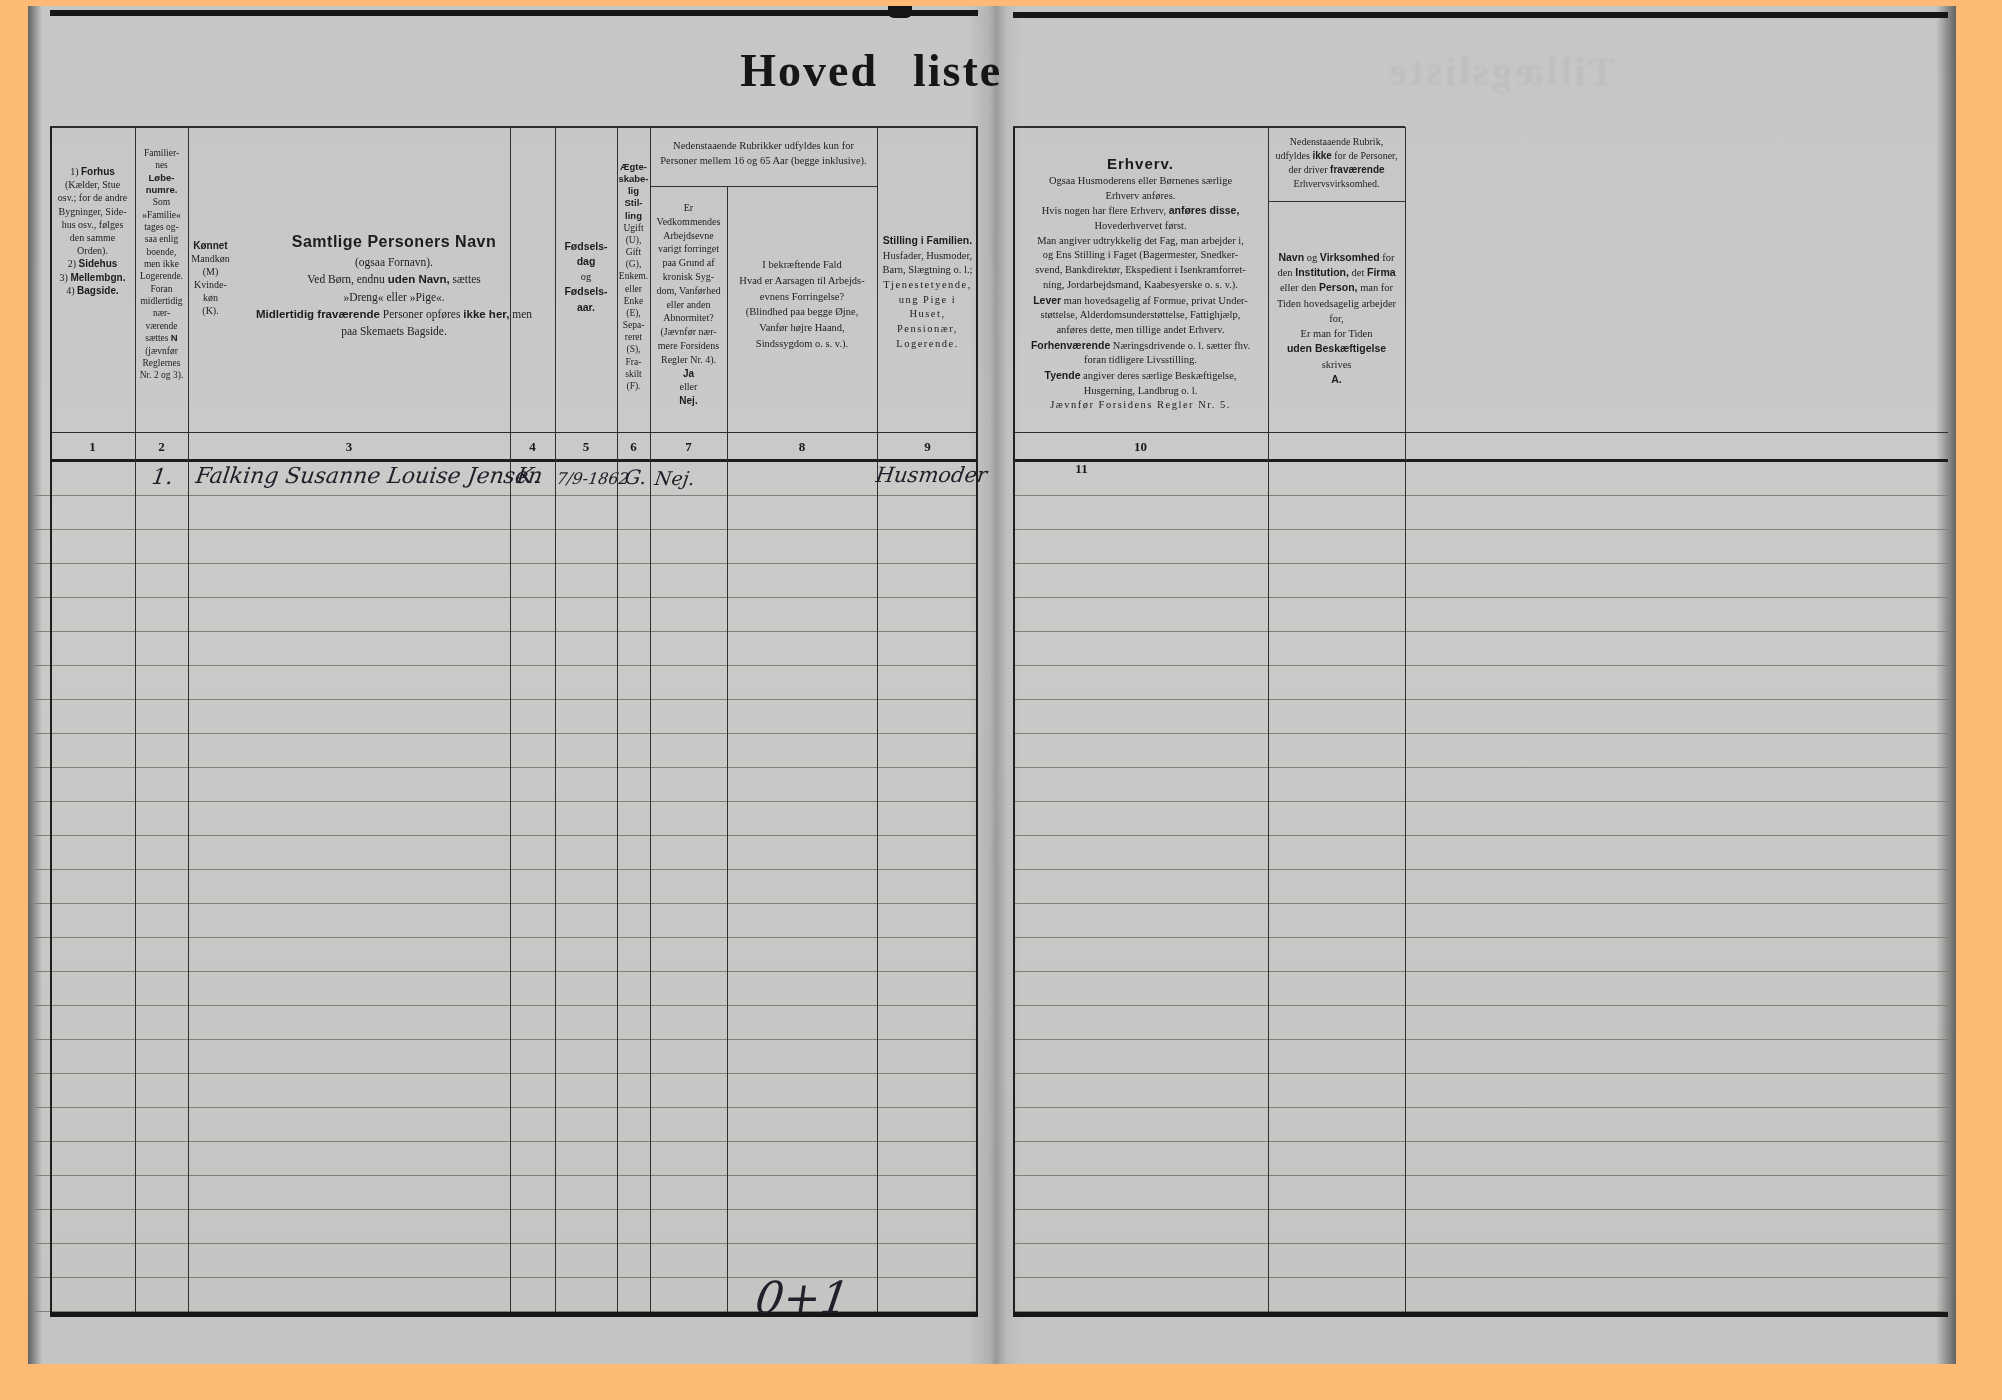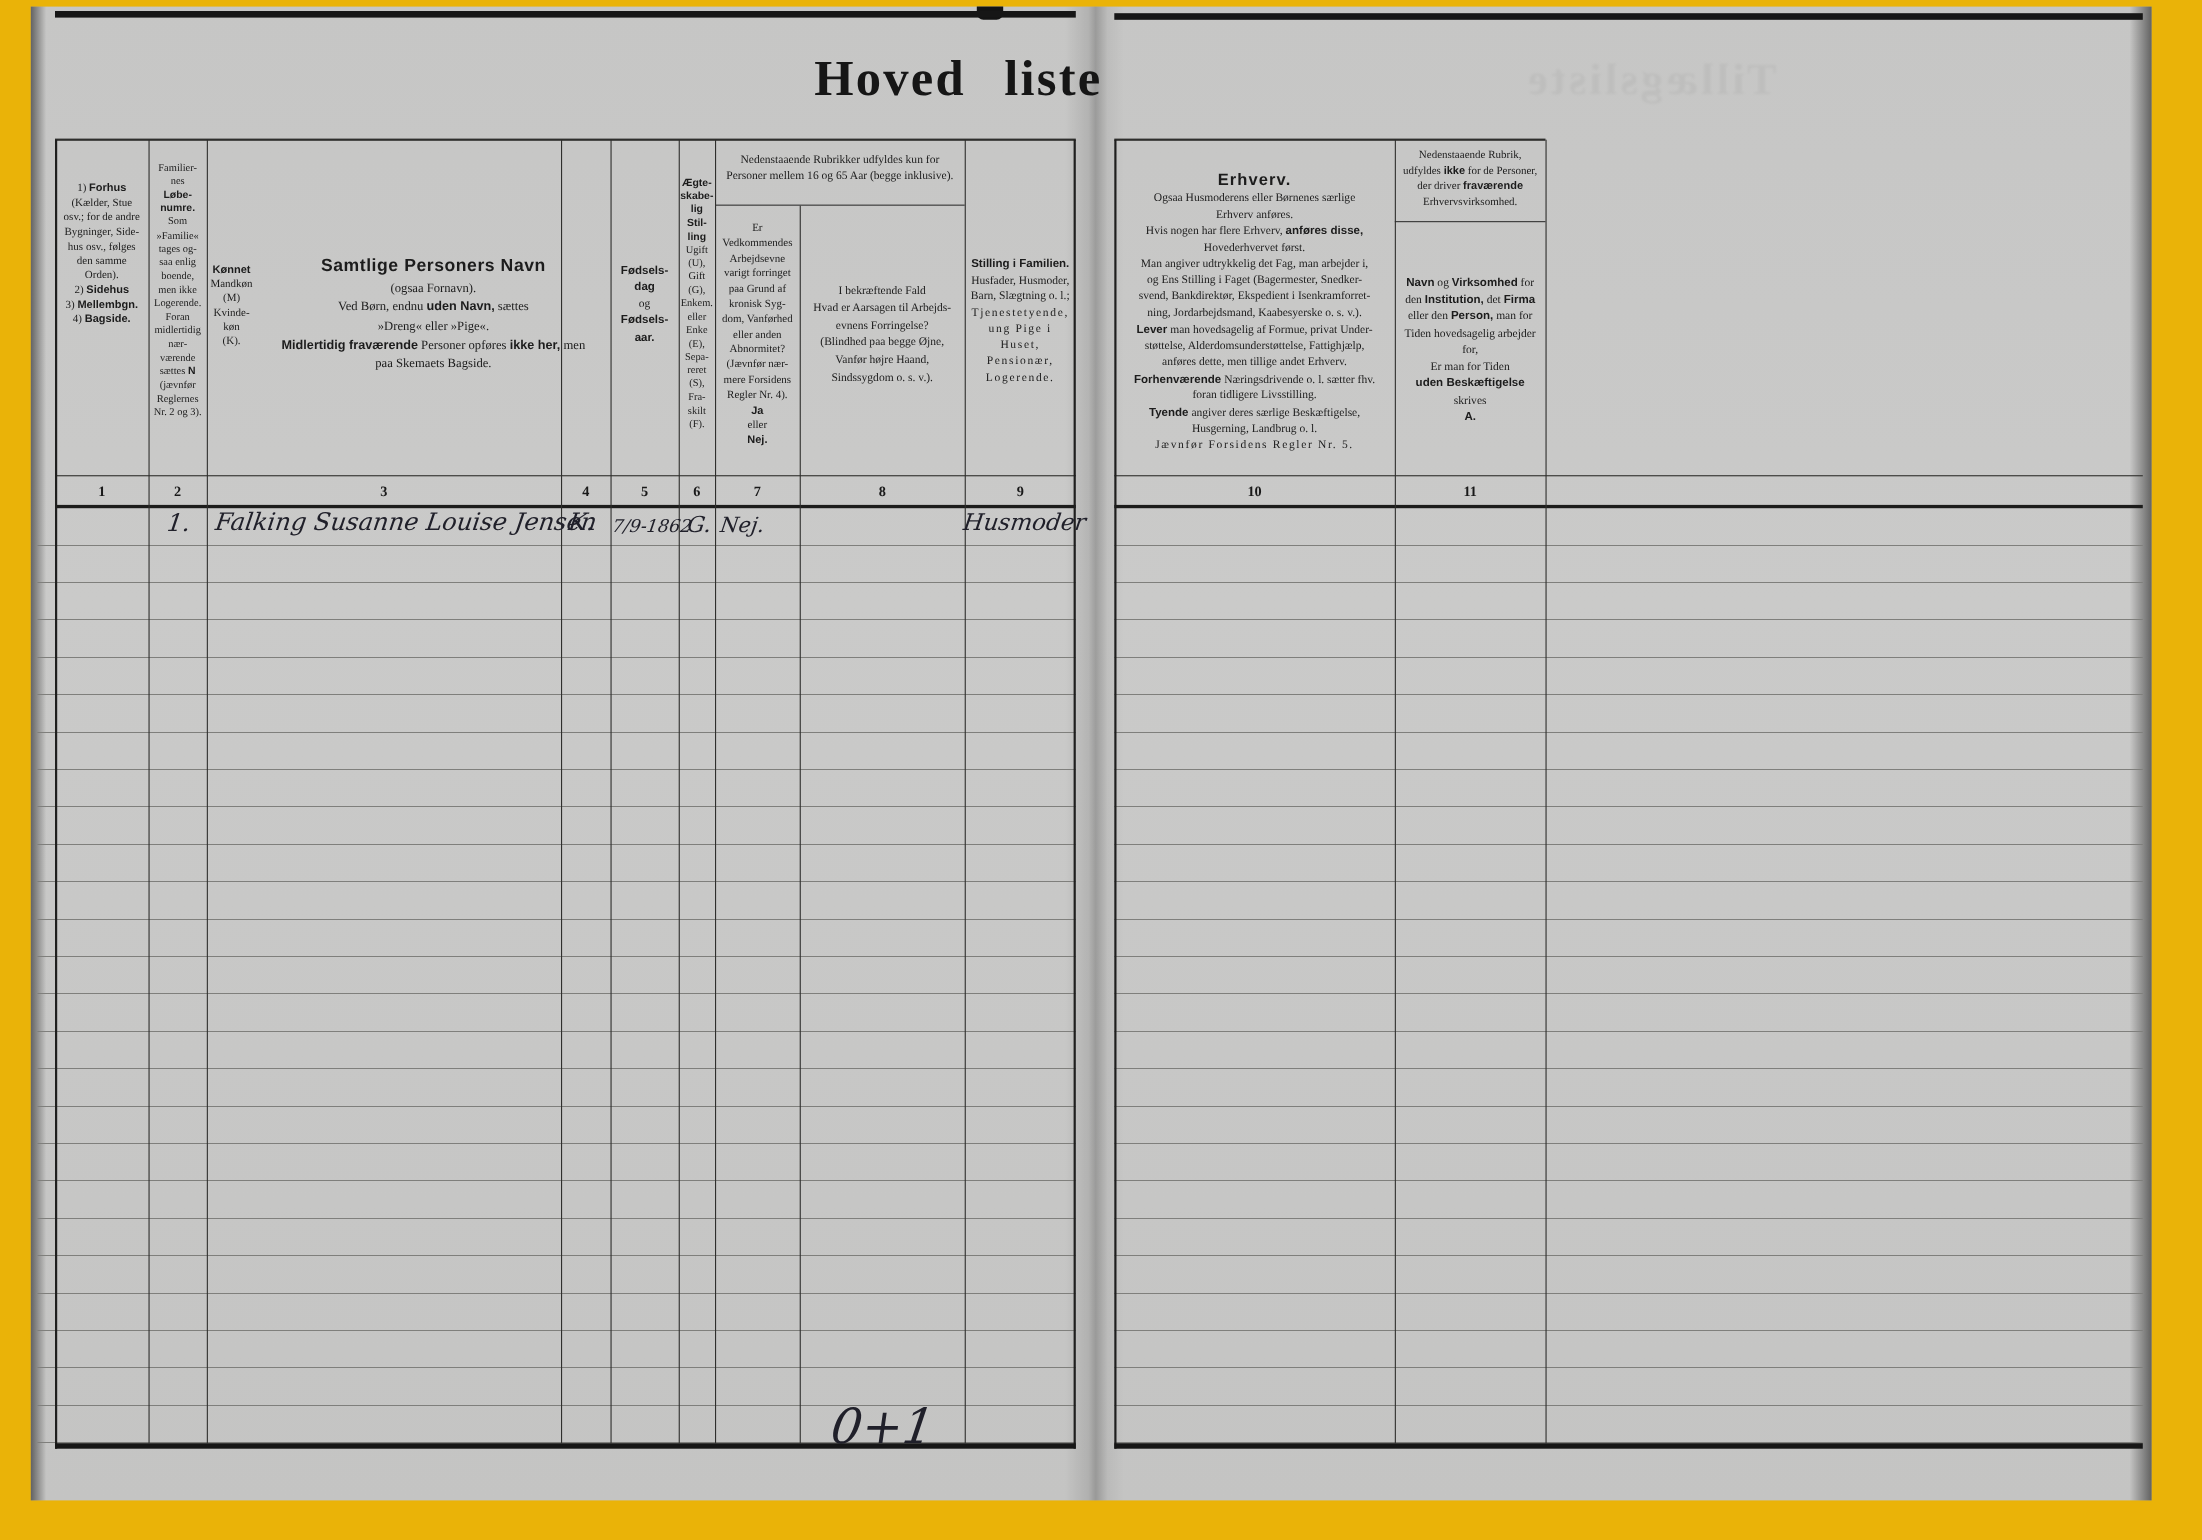--- a/index.html
+++ b/index.html
@@ -1,18 +1,18 @@
 <!DOCTYPE html>
 <html><head>
 <meta charset="utf-8">
 <style>
   * { margin:0; padding:0; box-sizing:border-box; }
   html,body { background:#0b0b0b; }
   body { font-family:"Liberation Serif", serif; }
-  #scan { position:relative; width:2002px; height:1400px; background:#eab308; overflow:hidden; }
+  #scan { position:relative; width:2002px; height:1400px; background:#fdba74; overflow:hidden; }
 
   .paper { position:absolute; left:28px; top:6px; width:1928px; height:1358px;
            background:linear-gradient(180deg,#c6c6c5,#cacac9 40%,#c4c4c3); }
   .edge-l { position:absolute; left:28px; top:6px; width:14px; height:1358px;
             background:linear-gradient(90deg,rgba(0,0,0,.5),rgba(0,0,0,0)); }
   .edge-r { position:absolute; left:1936px; top:6px; width:20px; height:1358px;
             background:linear-gradient(90deg,rgba(0,0,0,0),rgba(0,0,0,.5)); }
   .fold { position:absolute; left:968px; top:6px; width:54px; height:1358px;
           background:linear-gradient(90deg,rgba(0,0,0,0),rgba(0,0,0,.10) 40%,rgba(0,0,0,.22) 52%,rgba(0,0,0,.05) 72%,rgba(0,0,0,0)); }
   .notch { position:absolute; left:888px; top:6px; width:24px; height:12px; background:#141414; border-radius:0 0 6px 6px; }
@@ -231,21 +231,21 @@
     <div class="ncell" style="width:85px;">1</div>
     <div class="ncell" style="width:53px;">2</div>
     <div class="ncell" style="width:322px;">3</div>
     <div class="ncell" style="width:45px;">4</div>
     <div class="ncell" style="width:62px;">5</div>
     <div class="ncell" style="width:33px;">6</div>
     <div class="ncell" style="width:77px;">7</div>
     <div class="ncell" style="width:150px;">8</div>
     <div class="ncell" style="width:101px;">9</div>
   </div>
-  <div class="nums" style="left:1013px;top:432px;width:935px;height:30px;">
+  <div class="nums" style="left:1013px;top:432px;width:935px;height:30px;flex-direction:column;">
     <div class="ncell" style="width:255px;">10</div>
     <div class="ncell" style="width:137px;">11</div>
     <div class="ncell crest"></div>
   </div>
 
   <div class="grid" style="left:34px;top:462px;width:944px;height:851px;"></div>
   <div class="grid" style="left:1013px;top:462px;width:935px;height:851px;"></div>
 
   <div class="vline thick" style="left:50px;top:127px;height:1190px;"></div>
   <div class="vline thick" style="left:976px;top:127px;height:1190px;"></div>

